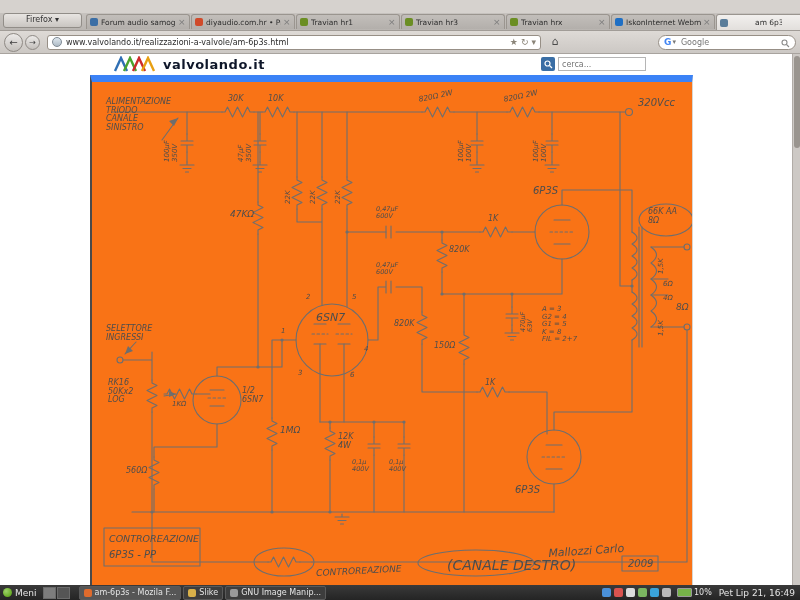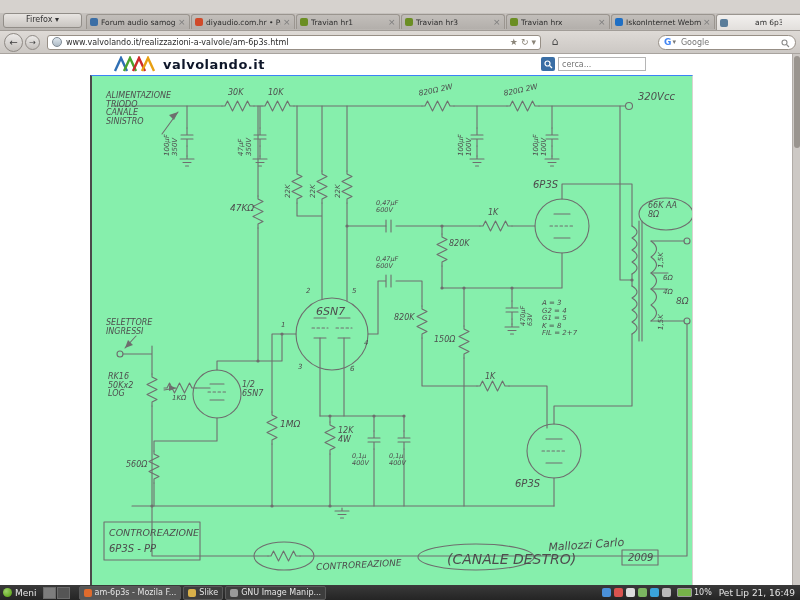--- a/index.html
+++ b/index.html
@@ -31,21 +31,21 @@
   .searchinput{flex:1;border:none;outline:none;font-size:8px;color:#444;min-width:0;background:transparent;font-family:inherit;}
   .mag{flex:0 0 auto;}
   
   .viewport{position:absolute;left:0;top:54px;width:800px;height:531px;background:#fff;overflow:hidden;}
   .siteheader{position:absolute;left:0;top:0;width:792px;height:21px;background:#fff;}
   .logo{position:absolute;left:112px;top:2px;}
   .sitename{position:absolute;left:163px;top:3px;font-size:13px;font-weight:bold;color:#0f172a;letter-spacing:.5px;}
   .sitesearchbtn{position:absolute;left:541px;top:3px;width:14px;height:14px;background:#3a6ea5;border-radius:2px;display:flex;align-items:center;justify-content:center;}
   .sitesearch{position:absolute;left:558px;top:3px;width:80px;height:12px;border:1px solid #b5b5b5;font-size:8px;color:#555;padding:0 3px;font-family:inherit;}
   
-  .scan{position:absolute;left:90px;top:21px;width:600px;height:510px;background:#86efac;border-left:2px solid #4a4a4a;border-top:1px solid #3b82f6;border-right:1px solid #d8d5d0;box-sizing:content-box;}
+  .scan{position:absolute;left:90px;top:21px;width:600px;height:510px;background:#f97316;border-left:2px solid #4a4a4a;border-top:7px solid #3b82f6;border-right:1px solid #d8d5d0;box-sizing:content-box;}
   .ink path,.ink circle,.ink ellipse,.ink rect,.ink use{stroke:#6e6e6e;stroke-width:1.1;fill:none;stroke-linecap:round;stroke-linejoin:round;}
   .ink .dash{stroke-dasharray:2.5,2.5;}
   .ink .fill, .ink .fill circle, .ink .fill path{fill:#6e6e6e;stroke:none;}
   .labels{position:absolute;left:0;top:0;width:600px;height:510px;pointer-events:none;}
   .slabel{position:absolute;font-style:italic;color:#4d4d4d;white-space:pre;line-height:1.08;transform-origin:0 0;font-family:"DejaVu Sans",sans-serif;}
   
   .vscroll{position:absolute;right:0;top:0;width:8px;height:531px;background:#cdc9c5;border-left:1px solid #b1aca7;box-sizing:border-box;}
   .vthumb{position:absolute;left:1px;top:2px;width:6px;height:92px;background:#9a958f;border-radius:3px;}
   
   .taskbar{position:absolute;left:0;top:585px;width:800px;height:15px;background:linear-gradient(#3a3a3a,#242424);display:flex;align-items:center;padding:0 3px;box-sizing:border-box;color:#e5e5e5;}

